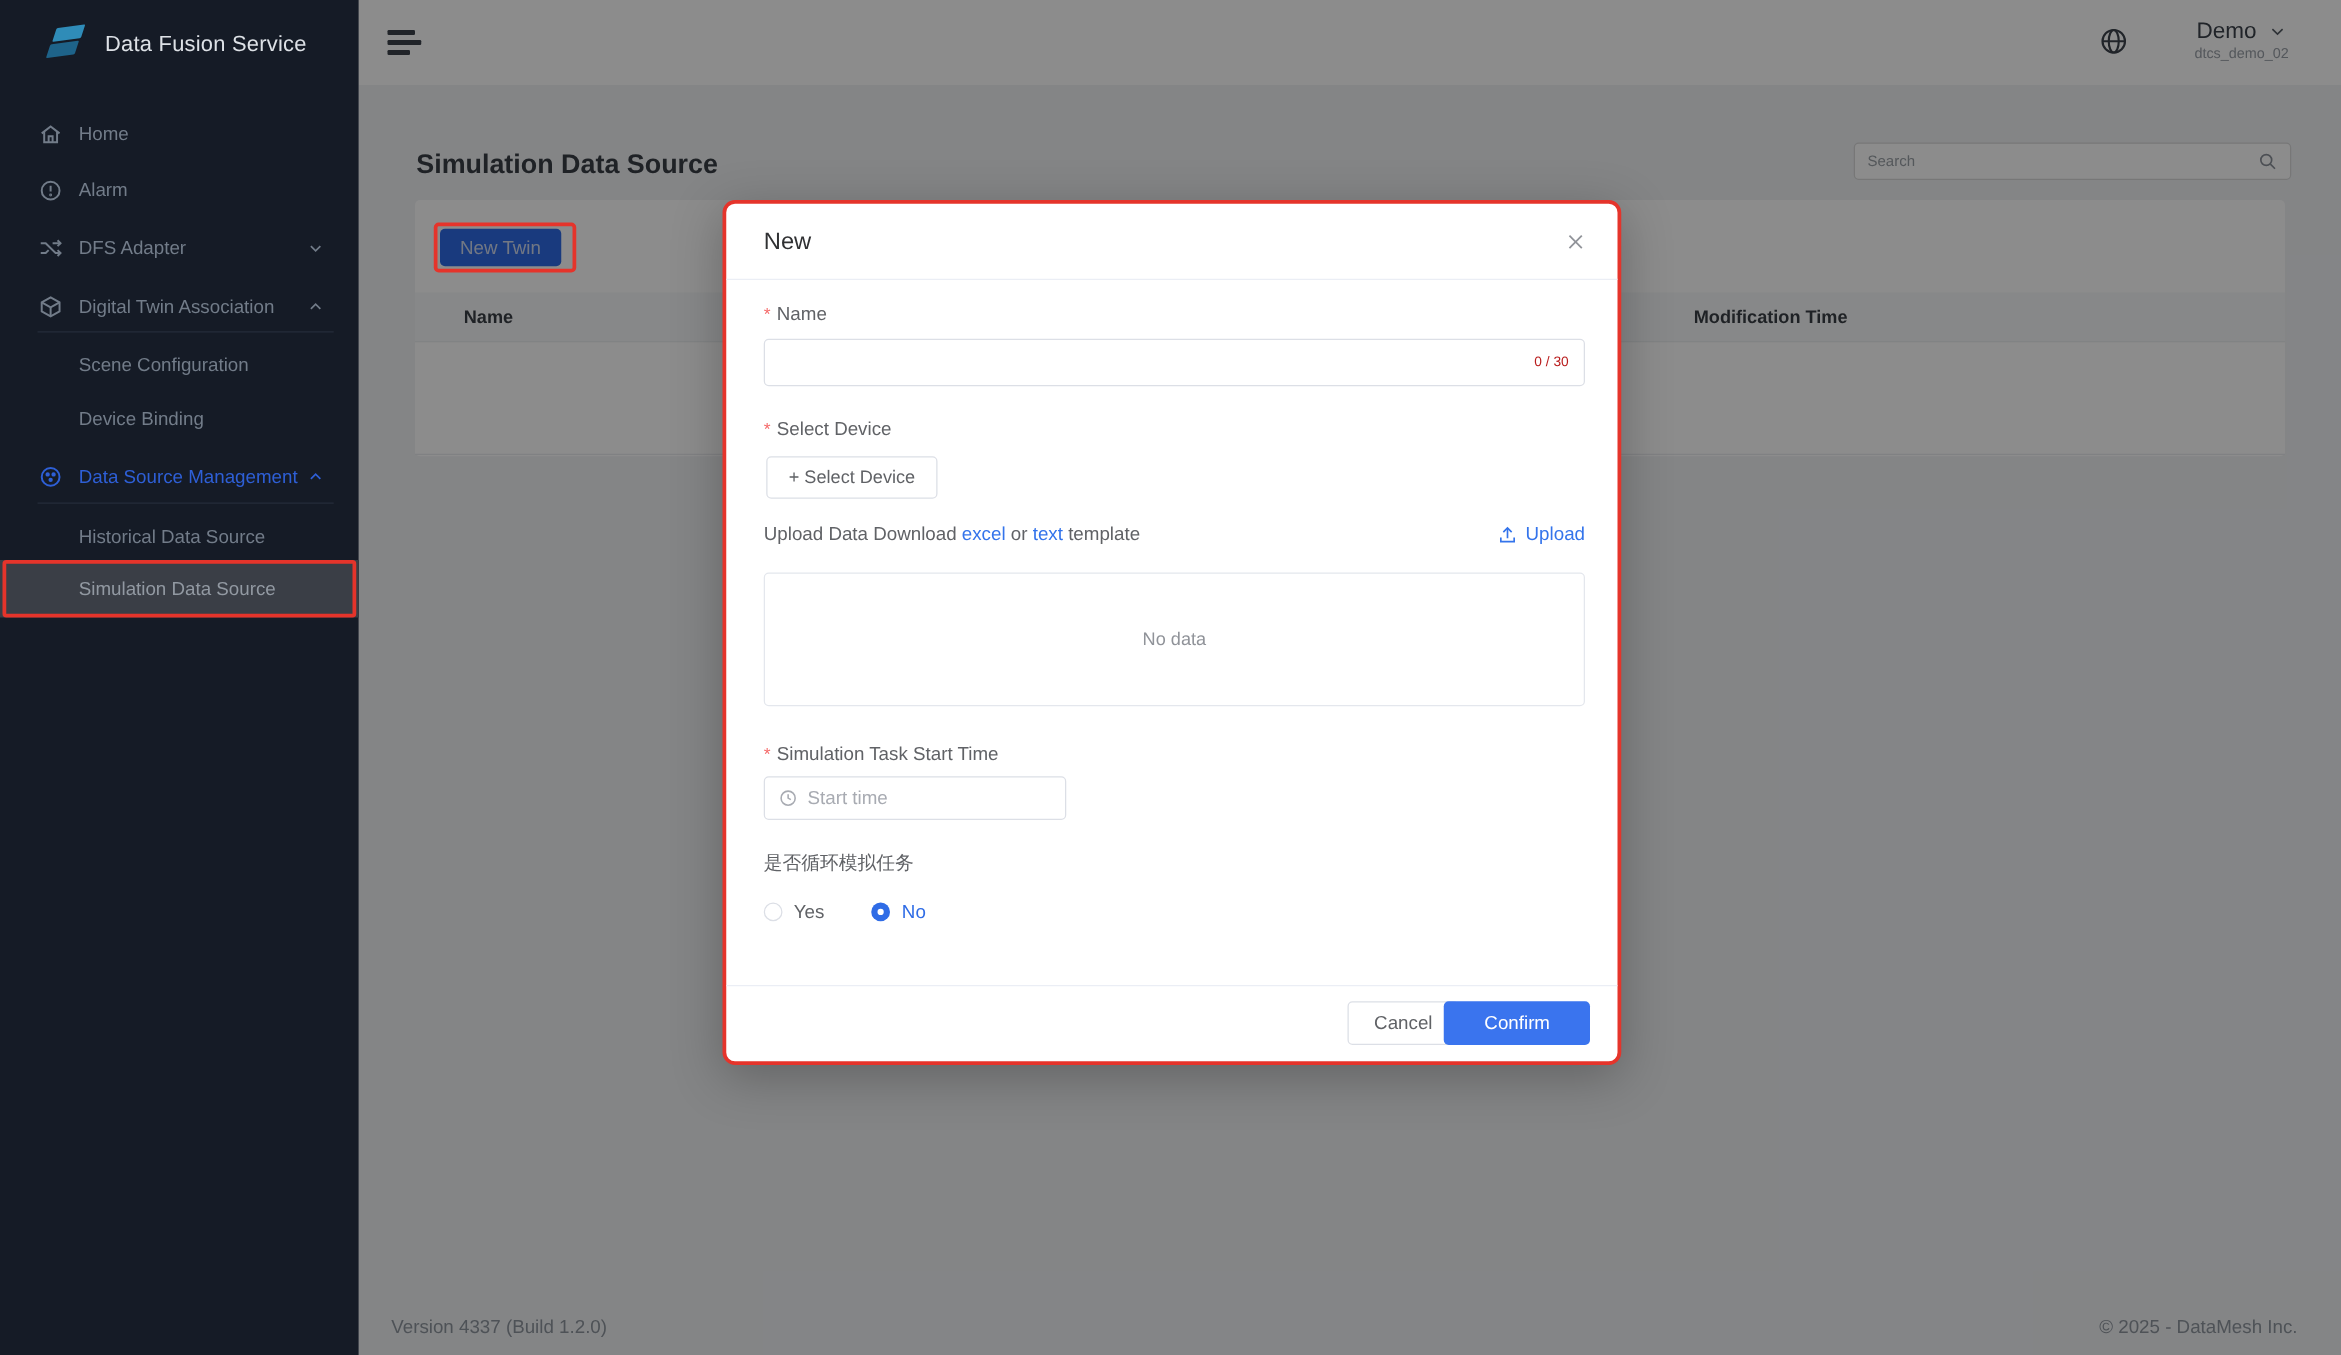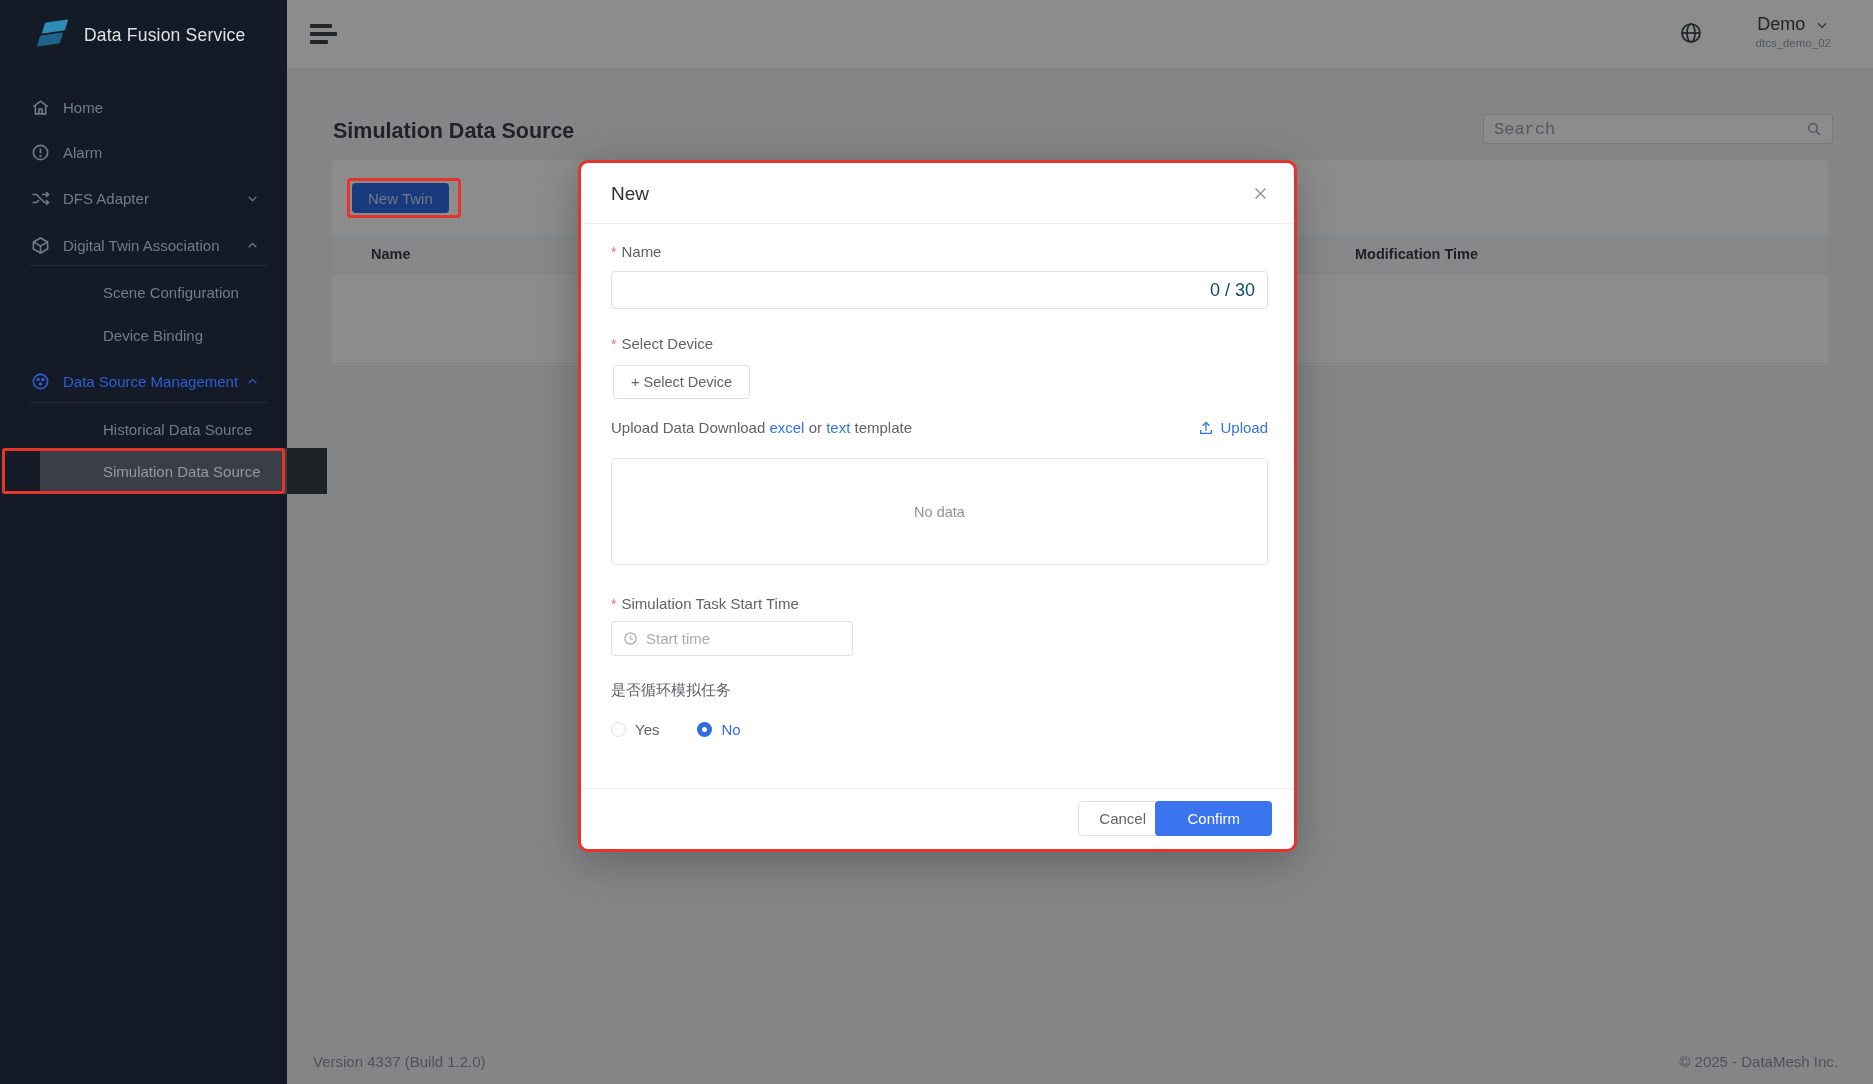--- a/index.html
+++ b/index.html
@@ -12,41 +12,41 @@
   .logo-mark { margin-left:38px; width:30px; height:36px; position:relative; }
   .logo-mark .l1, .logo-mark .l2 { position:absolute; width:22px; height:11px; background:#2a7ea9; transform:skewX(-18deg) skewY(-8deg); border-radius:1px; }
   .logo-mark .l1 { left:6px; top:4px; background:#2f8cb8; }
   .logo-mark .l2 { left:1px; top:17px; background:#1e6389; }
   .logo-title { margin-left:16px; color:#dde1e6; font-size:17.5px; letter-spacing:0.2px; }
   .menu-item { position:absolute; left:0; width:287px; height:38px; display:flex; align-items:center; color:#727c89; font-size:15px; cursor:pointer; }
   .menu-item .mi-icon { width:20px; height:20px; margin-left:30px; display:flex; align-items:center; justify-content:center; color:#727c89; }
   .menu-item .mi-label { margin-left:13px; flex:1; }
   .menu-item .mi-chevron { margin-right:28px; color:#727c89; display:flex; }
   .menu-item.blue, .menu-item.blue .mi-icon, .menu-item.blue .mi-chevron { color:#2e5fd6; }
-  .submenu-item { position:absolute; left:0; width:287px; height:40px; display:flex; align-items:center; color:#727c89; font-size:15px; cursor:pointer;margin-left:40px; }
+  .submenu-item { position:absolute; left:0; width:287px; height:40px; display:flex; align-items:center; color:#727c89; font-size:15px; cursor:pointer; }
   .submenu-item .smi-label { margin-left:63px; }
   .submenu-item.active { background:#3a3e46; color:#9299a2; }
   .side-divider { position:absolute; left:30px; width:237px; height:1px; background:#242c3a; }
 
   
   .topbar { position:absolute; left:287px; top:0; width:1586px; height:68px; background:#ffffff; }
   .hamburger { position:absolute; left:23px; top:24px; width:28px; height:22px; cursor:pointer; }
   .hamburger i { display:block; background:#3c434c; height:4px; border-radius:1px; margin-bottom:4px; }
   .hamburger .b1 { width:22px; } .hamburger .b2 { width:27px; } .hamburger .b3 { width:18px; }
   .globe { position:absolute; right:170px; top:21px; color:#3c434c; cursor:pointer; }
   .user-box { position:absolute; right:42px; top:14px; text-align:center; cursor:pointer; }
   .user-name-row { display:flex; align-items:center; justify-content:center; gap:10px; }
   .user-name { font-size:18px; color:#3c434c; }
   .user-chevron { color:#555c64; display:flex; }
   .user-org { font-size:11.5px; color:#9aa0a8; margin-top:2px; }
 
   
   .page-title { position:absolute; left:333px; top:119px; font-size:21.5px; font-weight:bold; color:#3a3f45; }
   .search-box { position:absolute; left:1483px; top:114px; width:350px; height:30px; background:#fff; border:1px solid #d9d9d9; border-radius:4px; display:flex; align-items:center; }
-  .search-box input { flex:1; border:none; outline:none; background:transparent; font-size:17px; color:#333; padding:0 10px; font-family:Liberation Mono, monospace; }
+  .search-box input { flex:1; border:none; outline:none; background:transparent; font-size:12px; color:#333; padding:0 10px; font-family:Liberation Sans, sans-serif; }
   .search-box input::placeholder { color:#9aa0a6; }
   .search-icon { margin-right:10px; color:#8a9099; display:flex; }
   .card { position:absolute; left:332px; top:160px; width:1496px; height:205px; background:#ffffff; border-radius:4px; }
   .new-task-btn { position:absolute; left:20px; top:23px; height:30px; padding:0 16px; background:#2e6be6; color:#cfd9ef; font-size:15px; border:none; border-radius:4px; cursor:pointer; font-family:"Liberation Sans", sans-serif; }
   .table-header { position:absolute; left:0; top:74px; width:1496px; height:40px; background:#f6f7f9; border-bottom:1px solid #e9ebee; }
   .th { position:absolute; top:0; height:40px; line-height:40px; font-size:14.5px; font-weight:bold; color:#3a3f45; }
   .th.c1 { left:39px; } .th.c2 { left:1023px; }
   .table-empty { position:absolute; left:0; top:114px; width:1496px; height:90px; background:#fff; border-bottom:1px solid #e9ebee; }
   .footer-bar { position:absolute; left:287px; bottom:14px; width:1586px; }
   .footer-version { position:absolute; left:26px; bottom:0; font-size:15px; color:#8f969e; }
@@ -57,21 +57,21 @@
 
   
   .modal { position:absolute; left:578px; top:160px; width:719px; height:692px; background:#fff; border:3px solid #e5342b; border-radius:10px; z-index:20; box-shadow:0 10px 40px rgba(0,0,0,0.25); }
   .modal-title { position:absolute; left:30px; top:20px; font-size:19px; color:#303133; }
   .modal-close { position:absolute; right:24px; top:20px; width:20px; height:20px; color:#909399; cursor:pointer; display:flex; align-items:center; justify-content:center; }
   .modal-hdivider { position:absolute; left:0; top:60px; width:713px; height:1px; background:#ebeef5; }
   .f-label { position:absolute; left:30px; font-size:15px; color:#606266; }
   .f-label .req { color:#f56c6c; margin-right:5px; font-size:14px; }
   .name-input { position:absolute; left:30px; top:108px; width:657px; height:38px; border:1px solid #dcdfe6; border-radius:4px; background:#fff; display:flex; align-items:center; }
   .name-input input { flex:1; border:none; outline:none; font-size:15px; padding:0 12px; color:#333; background:transparent; font-family:"Liberation Sans", sans-serif; }
-  .char-counter { margin-right:12px; font-size:18px; color:#0c4a6e; }
+  .char-counter { margin-right:12px; font-size:11px; color:#b91c1c; }
   .select-device-btn { position:absolute; left:32px; top:202px; height:34px; padding:0 17px; background:#fff; border:1px solid #dcdfe6; border-radius:4px; font-size:14.5px; color:#606266; cursor:pointer; font-family:"Liberation Sans", sans-serif; }
   .upload-row { position:absolute; left:30px; top:256px; width:657px; font-size:15px; color:#606266; }
   .upload-row .lnk { color:#3474eb; cursor:pointer; }
   .upload-link { position:absolute; right:0; top:0; color:#3474eb; display:flex; align-items:center; gap:6px; cursor:pointer; font-size:15px; }
   .nodata-panel { position:absolute; left:30px; top:295px; width:657px; height:107px; border:1px solid #e4e7ed; border-radius:4px; background:#fff; display:flex; align-items:center; justify-content:center; }
   .nodata-text { font-size:14.5px; color:#909399; }
   .time-input { position:absolute; left:30px; top:458px; width:242px; height:35px; border:1px solid #dcdfe6; border-radius:4px; background:#fff; display:flex; align-items:center; cursor:text; }
   .time-input .clock { margin-left:11px; color:#a8abb2; display:flex; }
   .time-input input { flex:1; border:none; outline:none; font-size:15px; padding:0 8px; color:#333; background:transparent; font-family:"Liberation Sans", sans-serif; }
   .time-input input::placeholder { color:#a8abb2; }

